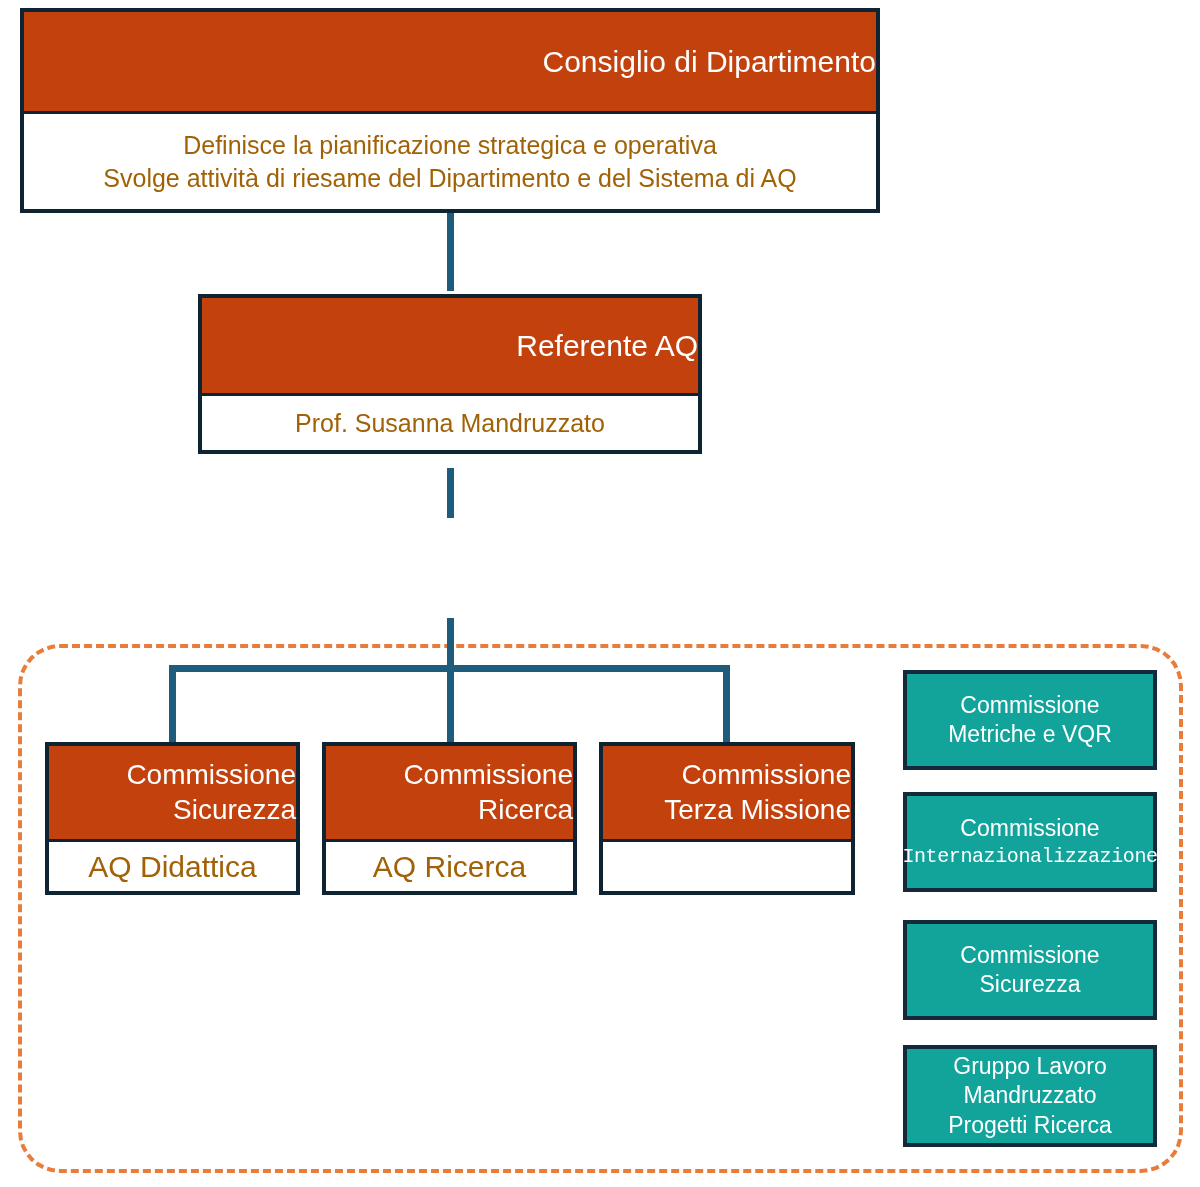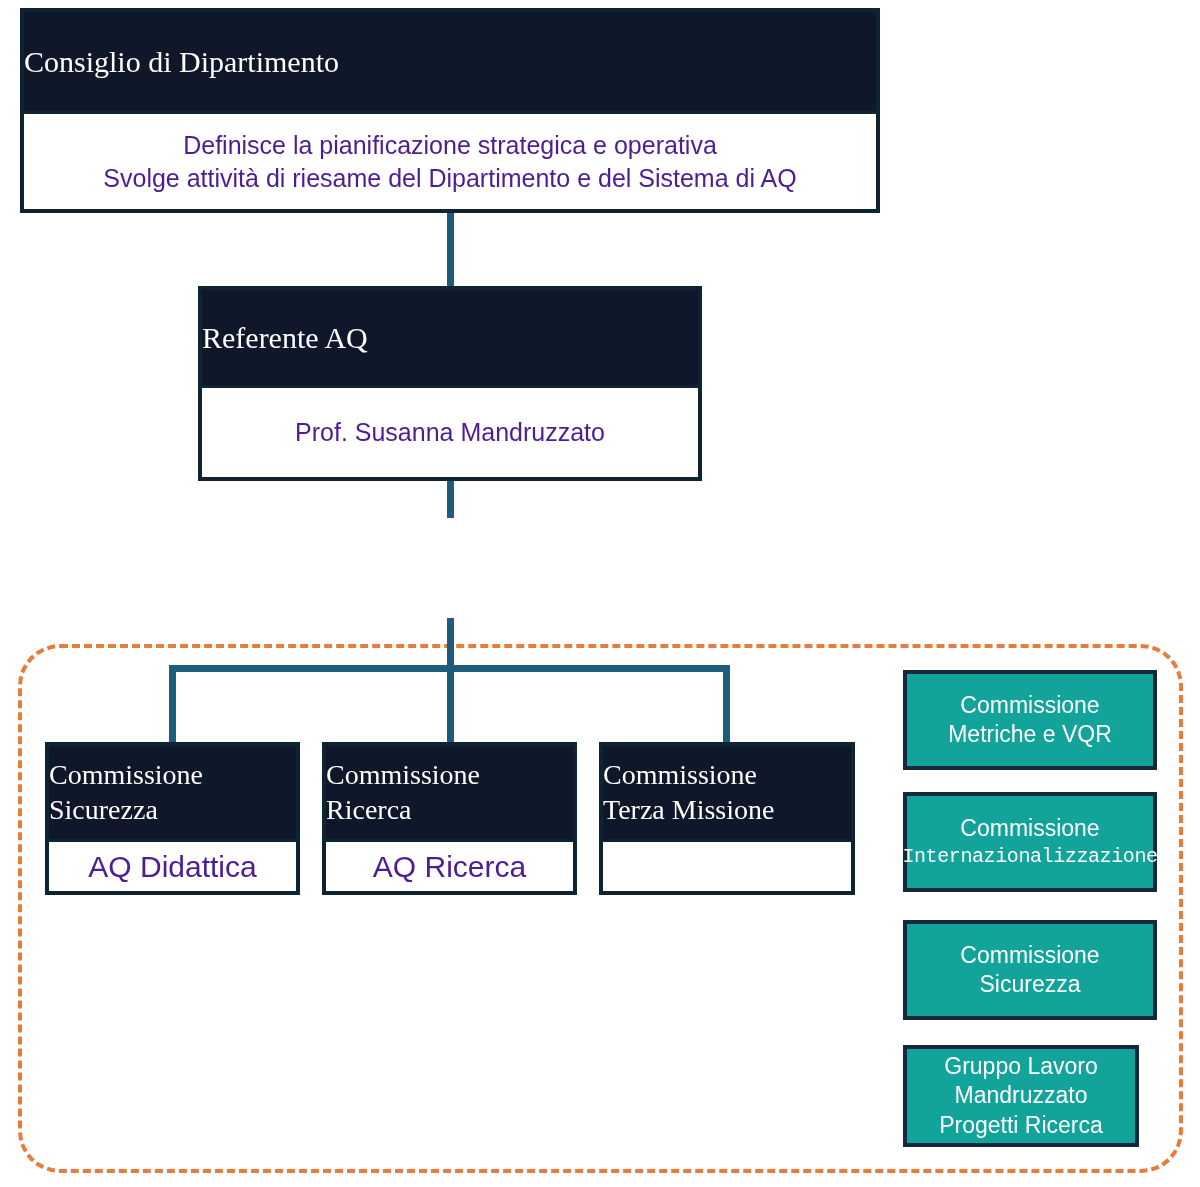--- a/index.html
+++ b/index.html
@@ -18,34 +18,33 @@
 
   
   .node {
     position: absolute;
     border: 4px solid #0e2433;
     background: #ffffff;
     display: flex;
     flex-direction: column;
   }
   .hdr {
-    background: #0f172a;
+    background: #c2410c;
     color: #ffffff;
     display: flex;
     flex-direction: column;
-    align-items: flex-start;
+    align-items: flex-end;
     justify-content: center;
     text-align: center;
     border-bottom: 3px solid #0e2433;
-    font-family: Liberation Serif, serif;
   }
   .hdr.no-body { border-bottom: none; flex: 1; }
   .bdy {
     background: #ffffff;
-    color: #4c1d95;
+    color: #a16207;
     flex: 1;
     display: flex;
     flex-direction: column;
     align-items: center;
     justify-content: center;
     text-align: left;
   }
   .t-title { font-size: 30px; line-height: 1.2; }
   .t-body  { font-size: 25px; line-height: 1.32; }
   .sub .t-sub-title { font-size: 28px; line-height: 1.22; }
@@ -97,21 +96,21 @@
   <div class="node" style="left:20px; top:8px; width:860px; height:205px;">
     <div class="hdr" style="flex:0 0 102px;">
       <span class="t-title">Consiglio di Dipartimento</span>
     </div>
     <div class="bdy">
       <span class="t-body">Definisce la pianificazione strategica e operativa</span>
       <span class="t-body">Svolge attività di riesame del Dipartimento e del Sistema di AQ</span>
     </div>
   </div>
 
-  <div class="node" style="left:198px; top:286px; width:504px; height:195px;">
+  <div class="node" style="left:198px; top:294px; width:504px; height:160px;">
     <div class="hdr" style="flex:0 0 98px;">
       <span class="t-title">Referente AQ</span>
     </div>
     <div class="bdy">
       <span class="t-body">Prof. Susanna Mandruzzato</span>
     </div>
   </div>
 
 
   <div class="node sub" style="left:45px; top:742px; width:255px; height:153px;">
@@ -149,19 +148,19 @@
   <div class="teal" style="left:903px; top:792px; width:254px; height:100px;">
     <span>Commissione</span>
     <span class="shrink">Internazionalizzazione</span>
   </div>
 
   <div class="teal" style="left:903px; top:920px; width:254px; height:100px;">
     <span>Commissione</span>
     <span>Sicurezza</span>
   </div>
 
-  <div class="teal" style="left:903px; top:1045px; width:236px; height:102px;">
+  <div class="teal" style="left:903px; top:1045px; width:254px; height:102px;">
     <span>Gruppo Lavoro</span>
     <span>Mandruzzato</span>
     <span>Progetti Ricerca</span>
   </div>
 
 </div>
 
 </body></html>

